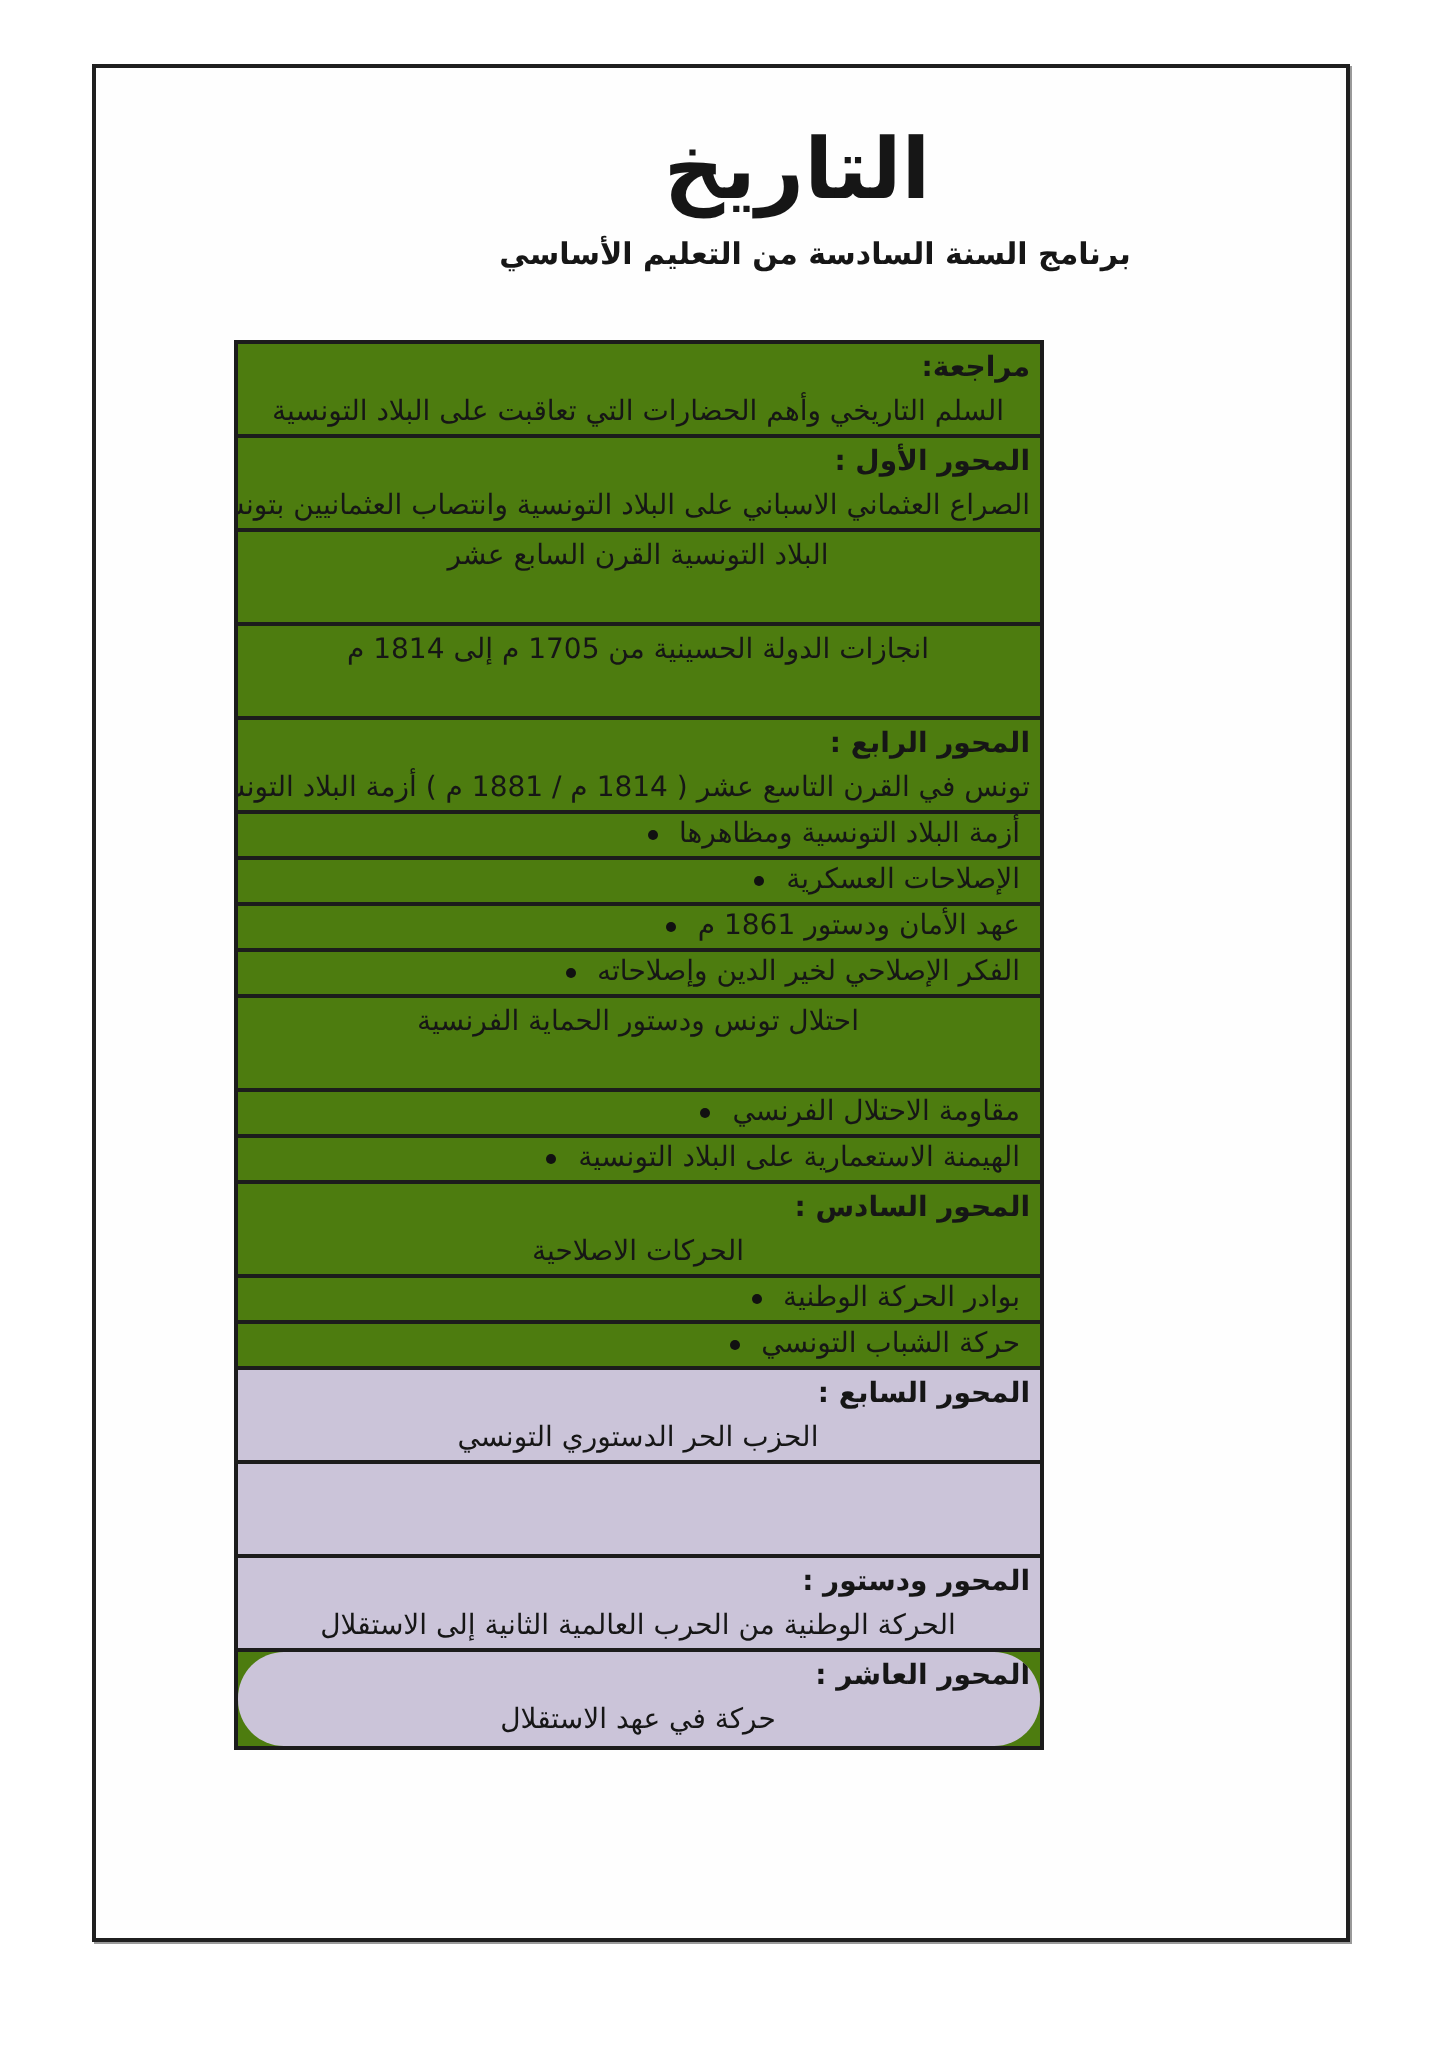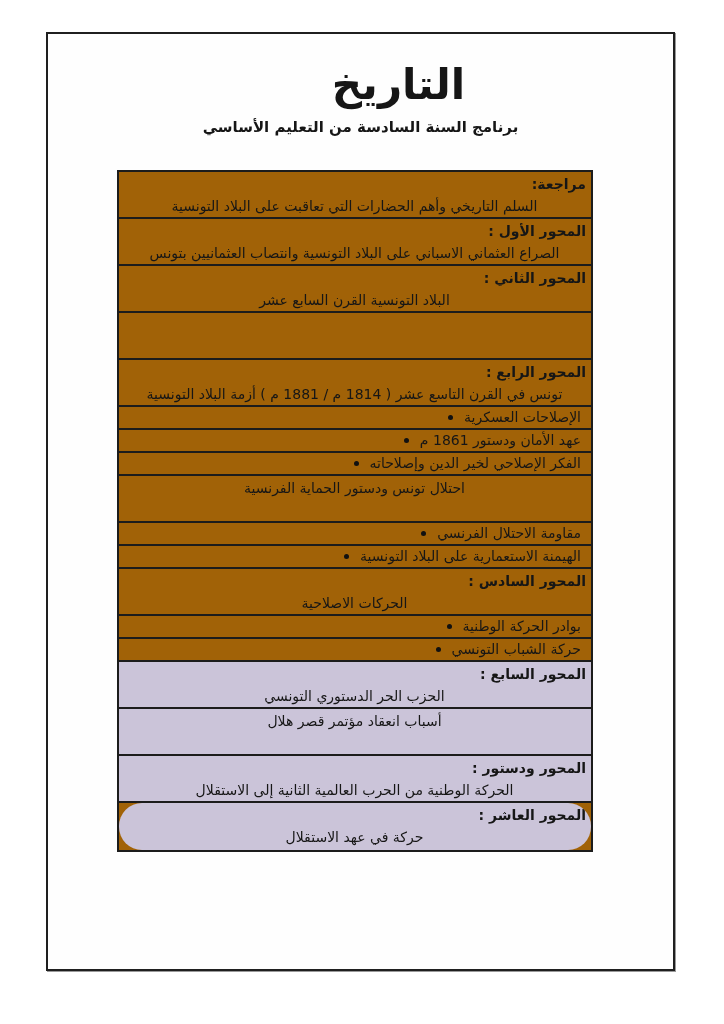--- a/index.html
+++ b/index.html
@@ -11,25 +11,25 @@
     position:absolute;left:46px;top:32px;width:629px;height:939px;
     border:2px solid #1f1f1f;background:#fefefe;box-sizing:border-box;
     box-shadow:1px 1px 0 #9a9a9a;
   }
   .doc-title{
     position:absolute;left:0;top:28px;width:100%;
     text-align:center;font-size:42px;font-weight:bold;line-height:1.1;margin-left:38px;
   }
   .doc-subtitle{
     position:absolute;left:0;top:84px;width:100%;
-    text-align:center;font-size:15px;font-weight:bold;
+    text-align:center;font-size:15px;font-weight:bold;padding-left:47px;
   }
   .curriculum-table{
-    position:absolute;left:69px;top:136px;width:476px;
-    border:2px solid #1c1c1c;background:#a16207;box-sizing:border-box;
+    position:absolute;left:69px;top:136px;width:405px;
+    border:2px solid #1c1c1c;background:#4d7c0f;box-sizing:border-box;
   }
   .row{box-sizing:border-box;border-bottom:2px solid #1c1c1c;overflow:hidden;}
   .row:last-child{border-bottom:none;border-radius:23px;}
   .section{height:47px;padding:1px 5px 0 4px;}
   .section .hdr{
     direction:rtl;text-align:right;font-weight:bold;font-size:14px;line-height:22px;
     white-space:nowrap;
   }
   .section .bdy{
     direction:rtl;text-align:center;font-size:14px;line-height:22px;white-space:nowrap;
@@ -55,28 +55,32 @@
   <div class="curriculum-table">
       <div class="row section">
         <div class="hdr" dir="rtl">مراجعة:</div>
         <div class="bdy" dir="rtl">السلم التاريخي وأهم الحضارات التي تعاقبت على البلاد التونسية</div>
       </div>
       <div class="row section">
         <div class="hdr" dir="rtl">المحور الأول :</div>
         <div class="bdy" dir="rtl">الصراع العثماني الاسباني على البلاد التونسية وانتصاب العثمانيين بتونس</div>
       </div>
       <div class="row section">
-        <div class="hdr" dir="rtl">المحور الثاني :</div>
         <div class="bdy" dir="rtl">البلاد التونسية القرن السابع عشر</div>
       </div>
       <div class="row section">
+        <div class="bdy" dir="rtl">انجازات الدولة الحسينية من 1705 م إلى 1814 م</div>
       </div>
       <div class="row section">
         <div class="hdr" dir="rtl">المحور الرابع :</div>
         <div class="bdy" dir="rtl">تونس في القرن التاسع عشر ( 1814 م / 1881 م ) أزمة البلاد التونسية</div>
+      </div>
+      <div class="row bullet">
+        <span class="dot"></span>
+        <span class="btxt" dir="rtl">أزمة البلاد التونسية ومظاهرها</span>
       </div>
       <div class="row bullet">
         <span class="dot"></span>
         <span class="btxt" dir="rtl">الإصلاحات العسكرية</span>
       </div>
       <div class="row bullet">
         <span class="dot"></span>
         <span class="btxt" dir="rtl">عهد الأمان ودستور 1861 م</span>
       </div>
       <div class="row bullet">
@@ -104,21 +108,20 @@
       </div>
       <div class="row bullet">
         <span class="dot"></span>
         <span class="btxt" dir="rtl">حركة الشباب التونسي</span>
       </div>
       <div class="row section highlight">
         <div class="hdr" dir="rtl">المحور السابع :</div>
         <div class="bdy" dir="rtl">الحزب الحر الدستوري التونسي</div>
       </div>
       <div class="row section highlight">
-        <div class="bdy" dir="rtl">أسباب انعقاد مؤتمر قصر هلال</div>
       </div>
       <div class="row section highlight">
         <div class="hdr" dir="rtl">المحور ودستور :</div>
         <div class="bdy" dir="rtl">الحركة الوطنية من الحرب العالمية الثانية إلى الاستقلال</div>
       </div>
       <div class="row section highlight">
         <div class="hdr" dir="rtl">المحور العاشر :</div>
         <div class="bdy" dir="rtl">حركة في عهد الاستقلال</div>
       </div>
     </div>

